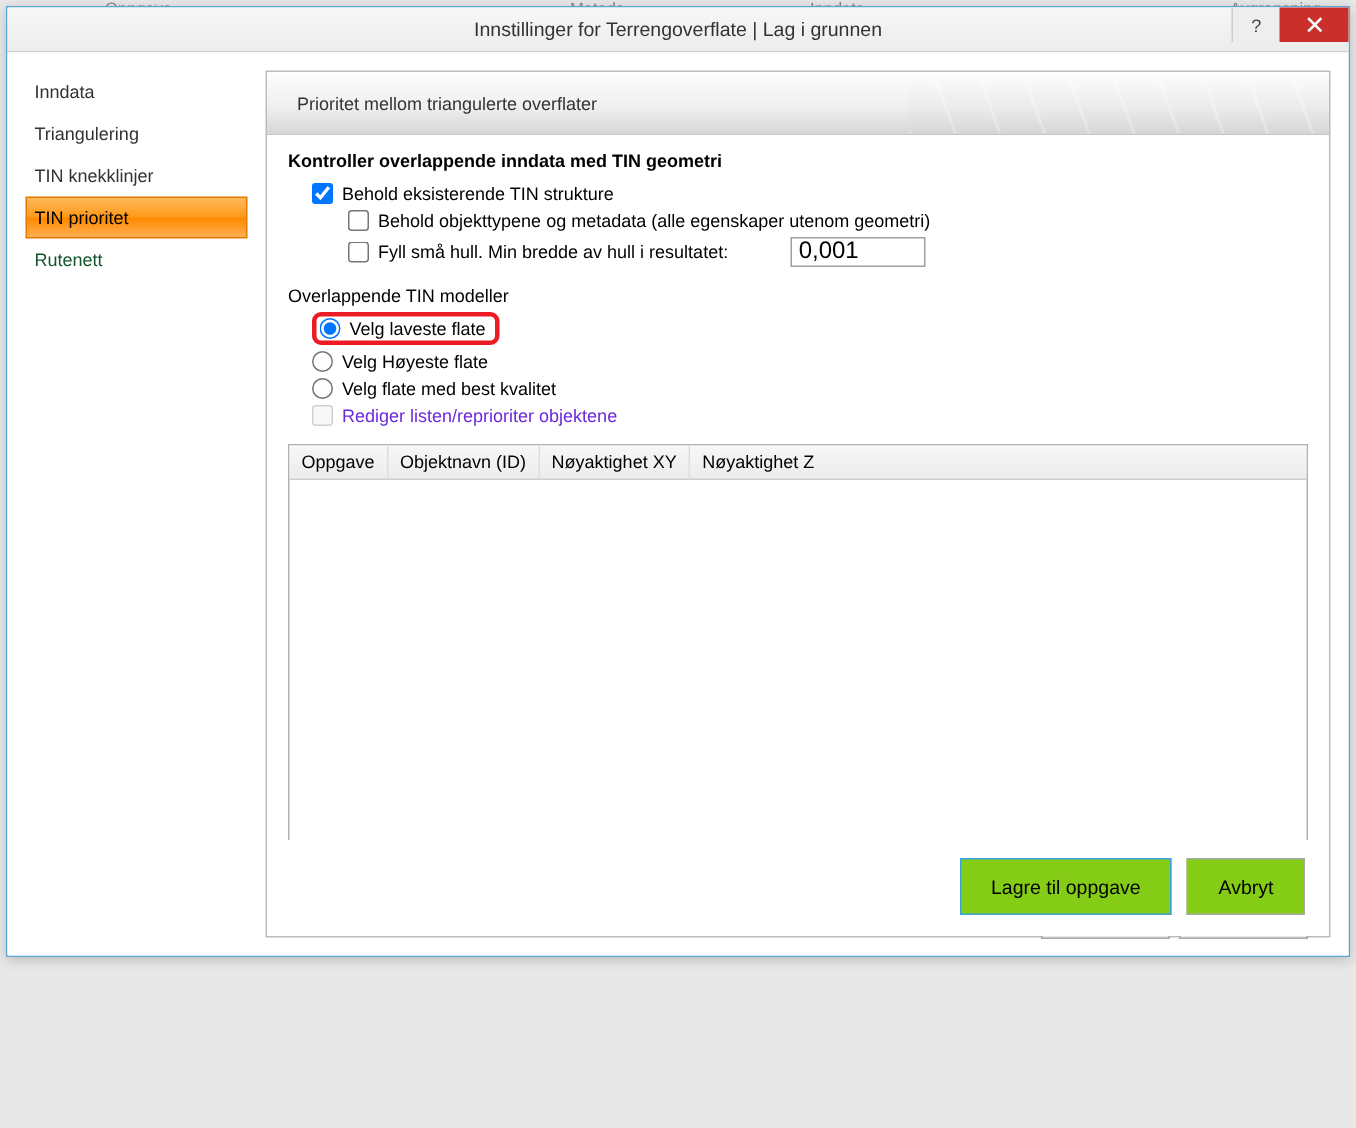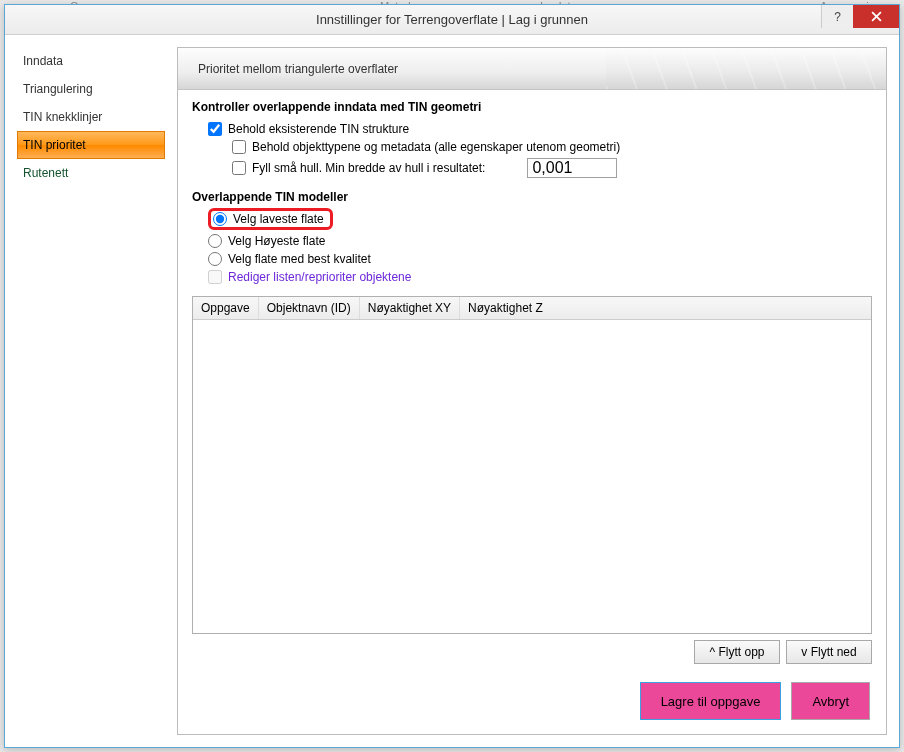--- a/index.html
+++ b/index.html
@@ -2,21 +2,21 @@
 <html><head>
 <meta charset="utf-8">
 <style>
 * { box-sizing: border-box; font-family: "Segoe UI", Tahoma, sans-serif; }
 body { margin: 0; background: #e8e8e8; width: 904px; height: 752px; overflow: hidden; position: relative; }
 
 
 .bg-hint { position: absolute; top: 0; font-size: 11px; color: #888; }
 .bg-left { left: 70px; } .bg-mid { left: 380px; } .bg-mid2 { left: 540px; } .bg-right { left: 820px; }
 
-.dialog-wrap { position: absolute; left: 4px; top: 4px; width: 896px; height: 744px; border: 1px solid #5aa7d6; background: #fff; box-shadow: 0 2px 8px rgba(0,0,0,0.2); }
+.dialog-wrap { position: absolute; left: 4px; top: 4px; width: 896px; height: 634px; border: 1px solid #5aa7d6; background: #fff; box-shadow: 0 2px 8px rgba(0,0,0,0.2); }
 
 .titlebar { height: 30px; background: linear-gradient(to bottom,#f7f7f7,#ececec); border-bottom: 1px solid #d0d0d0; display:flex; align-items:center; justify-content:center; position:relative; }
 .titlebar .title { font-size: 13px; color: #333; }
 .titlebar .controls { position:absolute; right:0; top:0; height:23px; display:flex; }
 .titlebar .btn { width:32px; height:23px; display:flex; align-items:center; justify-content:center; font-size:12px; color:#444; }
 .titlebar .btn.help { background:#eee; border-left:1px solid #ccc; }
 .titlebar .btn.close { background:#c9302c; color:#fff; width:46px; }
 .titlebar .btn.close svg { width:11px; height:11px; }
 
 .body-area { position:absolute; top:30px; left:0; right:0; bottom:0; background:#fff; padding:12px; display:flex; gap:12px; }
@@ -36,32 +36,32 @@
 .section-title { font-size:12px; font-weight:bold; padding:10px 14px 6px; }
 .form-area { padding:0 14px 6px 30px; font-size:12px; color:#000; }
 .row { display:flex; align-items:center; gap:6px; padding:2px 0; }
 .indent { margin-left:24px; }
 .row input[type=checkbox], .row input[type=radio] { margin:0; width:14px; height:14px; }
 .row label { font-size:12px; }
 .disabled-text { color:#6d28d9; }
 .textfield { width:90px; height:20px; font-size:16px; padding:1px 4px; border:1px solid #a0a0a0; }
 .highlight-box { border:3px solid #ed1c24; border-radius:6px; padding:1px 6px 1px 2px; display:inline-flex; gap:6px; }
 
-.sub-title { font-size:12px; font-weight:bold; padding:4px 14px 2px; }
+.sub-title { font-size:12px; font-weight:normal; padding:4px 14px 2px; }
 
 .grid-wrap { margin:4px 14px 0; border:1px solid #b0b0b0; flex:1; min-height:300px; background:#fff; display:flex; flex-direction:column; }
 .grid-head { display:flex; background:linear-gradient(#f7f7f7,#ececec); border-bottom:1px solid #ccc; font-size:12px; }
 .grid-head div { padding:4px 8px; border-right:1px solid #ddd; }
 .grid-body { flex:1; }
 
 .move-btns { display:flex; justify-content:flex-end; gap:6px; padding:6px 14px 10px;align-items:flex-end; }
 .btn-std { min-width:86px; height:24px; font-size:12px; background:linear-gradient(#fafafa,#e7e7e7); border:1px solid #a8a8a8; cursor:pointer; }
 
 .footer { position:absolute; left:0; right:0; bottom:0; padding:12px 16px 14px; display:flex; justify-content:flex-end; gap:10px; background:#fff; border-top:none; }
-.btn-big { height:38px; padding:0 20px; font-size:13px; background:#ec4899; border:1px solid #a8a8a8; cursor:pointer; }
+.btn-big { height:38px; padding:0 20px; font-size:13px; background:#84cc16; border:1px solid #a8a8a8; cursor:pointer; }
 .btn-big.primary { border:1px solid #3ba2e0; }
 
 .content-scroll { position:absolute; top:42px; left:0; right:0; bottom:60px; display:flex; flex-direction:column; }
 </style>
 </head>
 <body>
 
 <div class="bg-hint bg-left">Oppgave</div>
 <div class="bg-hint bg-mid">Metode</div>
 <div class="bg-hint bg-mid2">Inndata</div>

